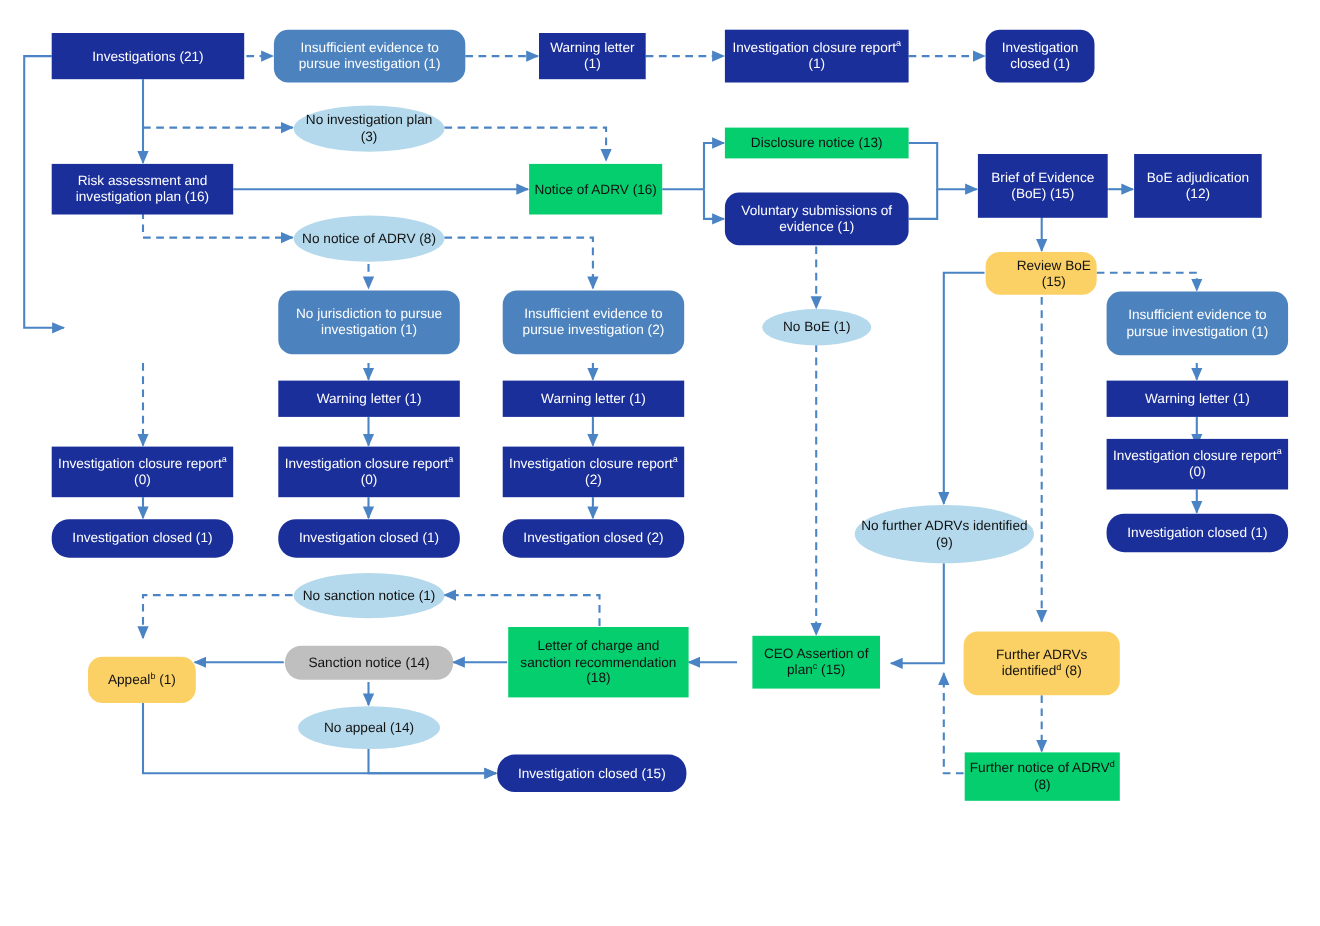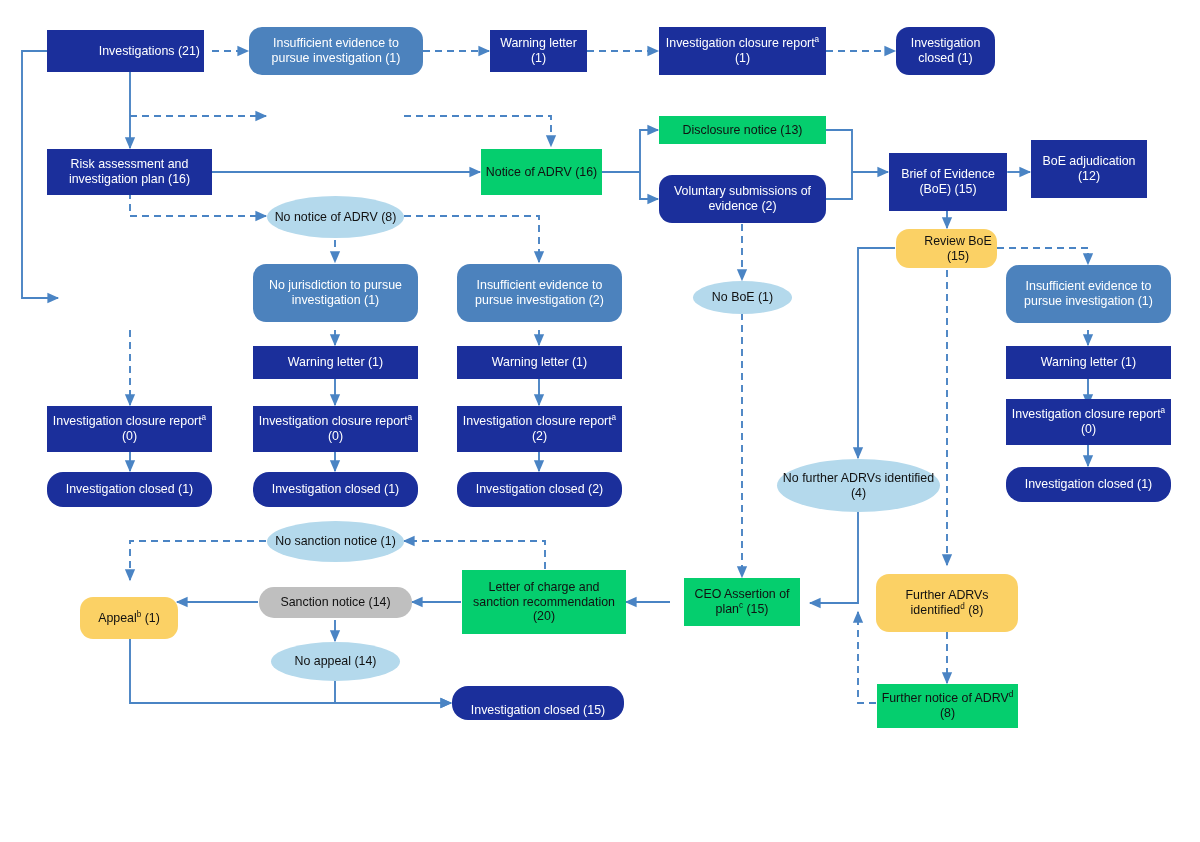--- a/index.html
+++ b/index.html
@@ -119,58 +119,61 @@
 
       <path d="M130,623 L130,703 L451,703" marker-end="url(#ah)"></path>
 
       <path d="M947,620 L947,683" stroke-dasharray="7,5" marker-end="url(#ah)"></path>
 
       <path d="M876,703 L858,703 L858,612" stroke-dasharray="7,5" marker-end="url(#ah)"></path>
 
     </g>
   </svg>
 
-  <div class="node f-navy r-sharp" style="left:47px;top:30px;width:157px;height:42px;text-align:right;">
+  <div class="node f-navy r-sharp" style="left:47px;top:30px;width:175px;height:42px;">
     <span class="lbl">Investigations (21)</span>
   </div>
 
   <div class="node f-opsblue r-round" style="left:249px;top:27px;width:174px;height:48px;">
     <span class="lbl">Insufficient evidence to pursue investigation (1)</span>
   </div>
 
   <div class="node f-navy r-sharp" style="left:490px;top:30px;width:97px;height:42px;">
     <span class="lbl">Warning letter (1)</span>
   </div>
 
   <div class="node f-navy r-sharp" style="left:659px;top:27px;width:167px;height:48px;">
     <span class="lbl"><span>Investigation closure report</span><sup>a</sup><span> (1)</span></span>
   </div>
 
   <div class="node f-navy r-round" style="left:896px;top:27px;width:99px;height:48px;">
     <span class="lbl">Investigation closed (1)</span>
   </div>
 
+  <div class="node f-ltblue r-ell" style="left:267px;top:96px;width:137px;height:42px;">
+    <span class="lbl">No investigation plan (3)</span>
+  </div>
 
   <div class="node f-green r-sharp" style="left:659px;top:116px;width:167px;height:28px;">
     <span class="lbl">Disclosure notice (13)</span>
   </div>
 
   <div class="node f-navy r-sharp" style="left:47px;top:149px;width:165px;height:46px;">
     <span class="lbl">Risk assessment and investigation plan (16)</span>
   </div>
 
   <div class="node f-green r-sharp" style="left:481px;top:149px;width:121px;height:46px;">
     <span class="lbl">Notice of ADRV (16)</span>
   </div>
 
   <div class="node f-navy r-round" style="left:659px;top:175px;width:167px;height:48px;">
-    <span class="lbl">Voluntary submissions of evidence (2)</span>
-  </div>
-
-  <div class="node f-navy r-sharp" style="left:889px;top:140px;width:118px;height:58px;margin-top:13px;">
+    <span class="lbl">Voluntary submissions of evidence (1)</span>
+  </div>
+
+  <div class="node f-navy r-sharp" style="left:889px;top:140px;width:118px;height:58px;">
     <span class="lbl">Brief of Evidence (BoE) (15)</span>
   </div>
 
   <div class="node f-navy r-sharp" style="left:1031px;top:140px;width:116px;height:58px;">
     <span class="lbl">BoE adjudication (12)</span>
   </div>
 
   <div class="node f-ltblue r-ell" style="left:267px;top:196px;width:137px;height:42px;">
     <span class="lbl">No notice of ADRV (8)</span>
   </div>
@@ -234,52 +237,52 @@
 
   <div class="node f-navy r-pill" style="left:457px;top:472px;width:165px;height:35px;">
     <span class="lbl">Investigation closed (2)</span>
   </div>
 
   <div class="node f-navy r-pill" style="left:1006px;top:467px;width:165px;height:35px;">
     <span class="lbl">Investigation closed (1)</span>
   </div>
 
   <div class="node f-ltblue r-ell" style="left:777px;top:459px;width:163px;height:53px;">
-    <span class="lbl">No further ADRVs identified (4)</span>
+    <span class="lbl">No further ADRVs identified (9)</span>
   </div>
 
   <div class="node f-ltblue r-ell" style="left:267px;top:521px;width:137px;height:41px;">
     <span class="lbl">No sanction notice (1)</span>
   </div>
 
   <div class="node f-yellow r-round" style="left:80px;top:597px;width:98px;height:42px;">
     <span class="lbl"><span>Appeal</span><sup>b</sup><span> (1)</span></span>
   </div>
 
   <div class="node f-grey r-sharp" style="left:259px;top:587px;width:153px;height:31px;border-radius:15px;">
     <span class="lbl">Sanction notice (14)</span>
   </div>
 
   <div class="node f-green r-sharp" style="left:462px;top:570px;width:164px;height:64px;">
-    <span class="lbl">Letter of charge and sanction recommendation (20)</span>
+    <span class="lbl">Letter of charge and sanction recommendation (18)</span>
   </div>
 
   <div class="node f-green r-sharp" style="left:684px;top:578px;width:116px;height:48px;">
     <span class="lbl"><span>CEO Assertion of plan</span><sup>c</sup><span> (15)</span></span>
   </div>
 
   <div class="node f-yellow r-round" style="left:876px;top:574px;width:142px;height:58px;">
     <span class="lbl"><span>Further ADRVs identified</span><sup>d</sup><span> (8)</span></span>
   </div>
 
   <div class="node f-ltblue r-ell" style="left:271px;top:642px;width:129px;height:39px;">
     <span class="lbl">No appeal (14)</span>
   </div>
 
-  <div class="node f-navy r-pill" style="left:452px;top:686px;width:172px;height:34px;align-items:flex-end;">
+  <div class="node f-navy r-pill" style="left:452px;top:686px;width:172px;height:34px;">
     <span class="lbl">Investigation closed (15)</span>
   </div>
 
   <div class="node f-green r-sharp" style="left:877px;top:684px;width:141px;height:44px;">
     <span class="lbl"><span>Further notice of ADRV</span><sup>d</sup><span> (8)</span></span>
   </div>
 
   <div id="legend">
     
 

